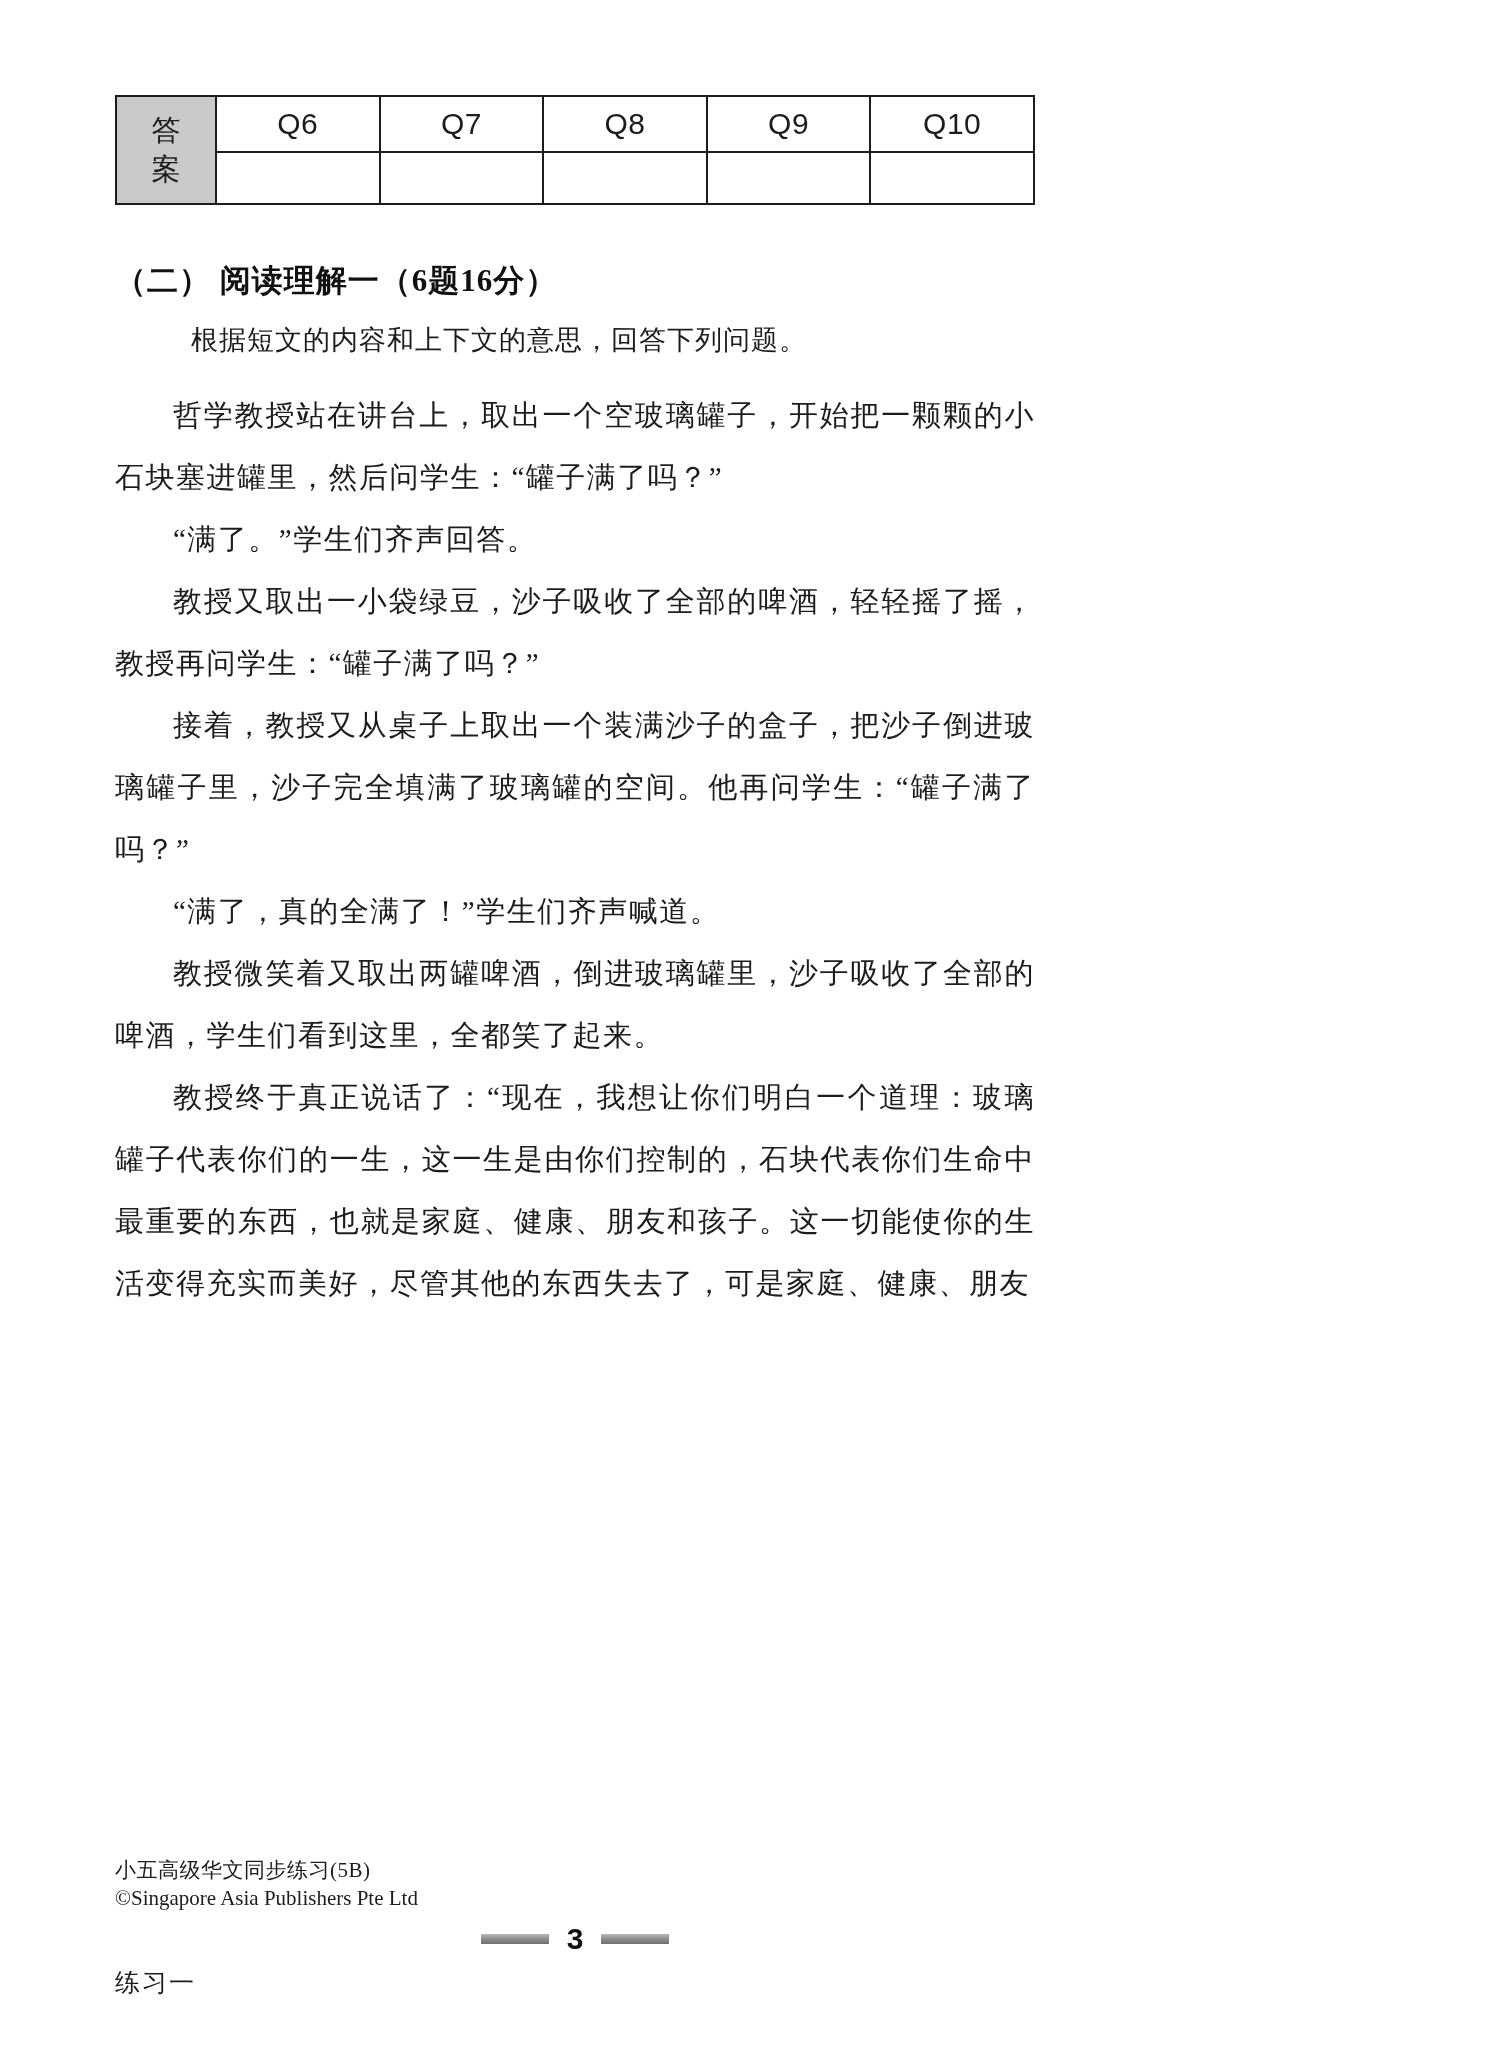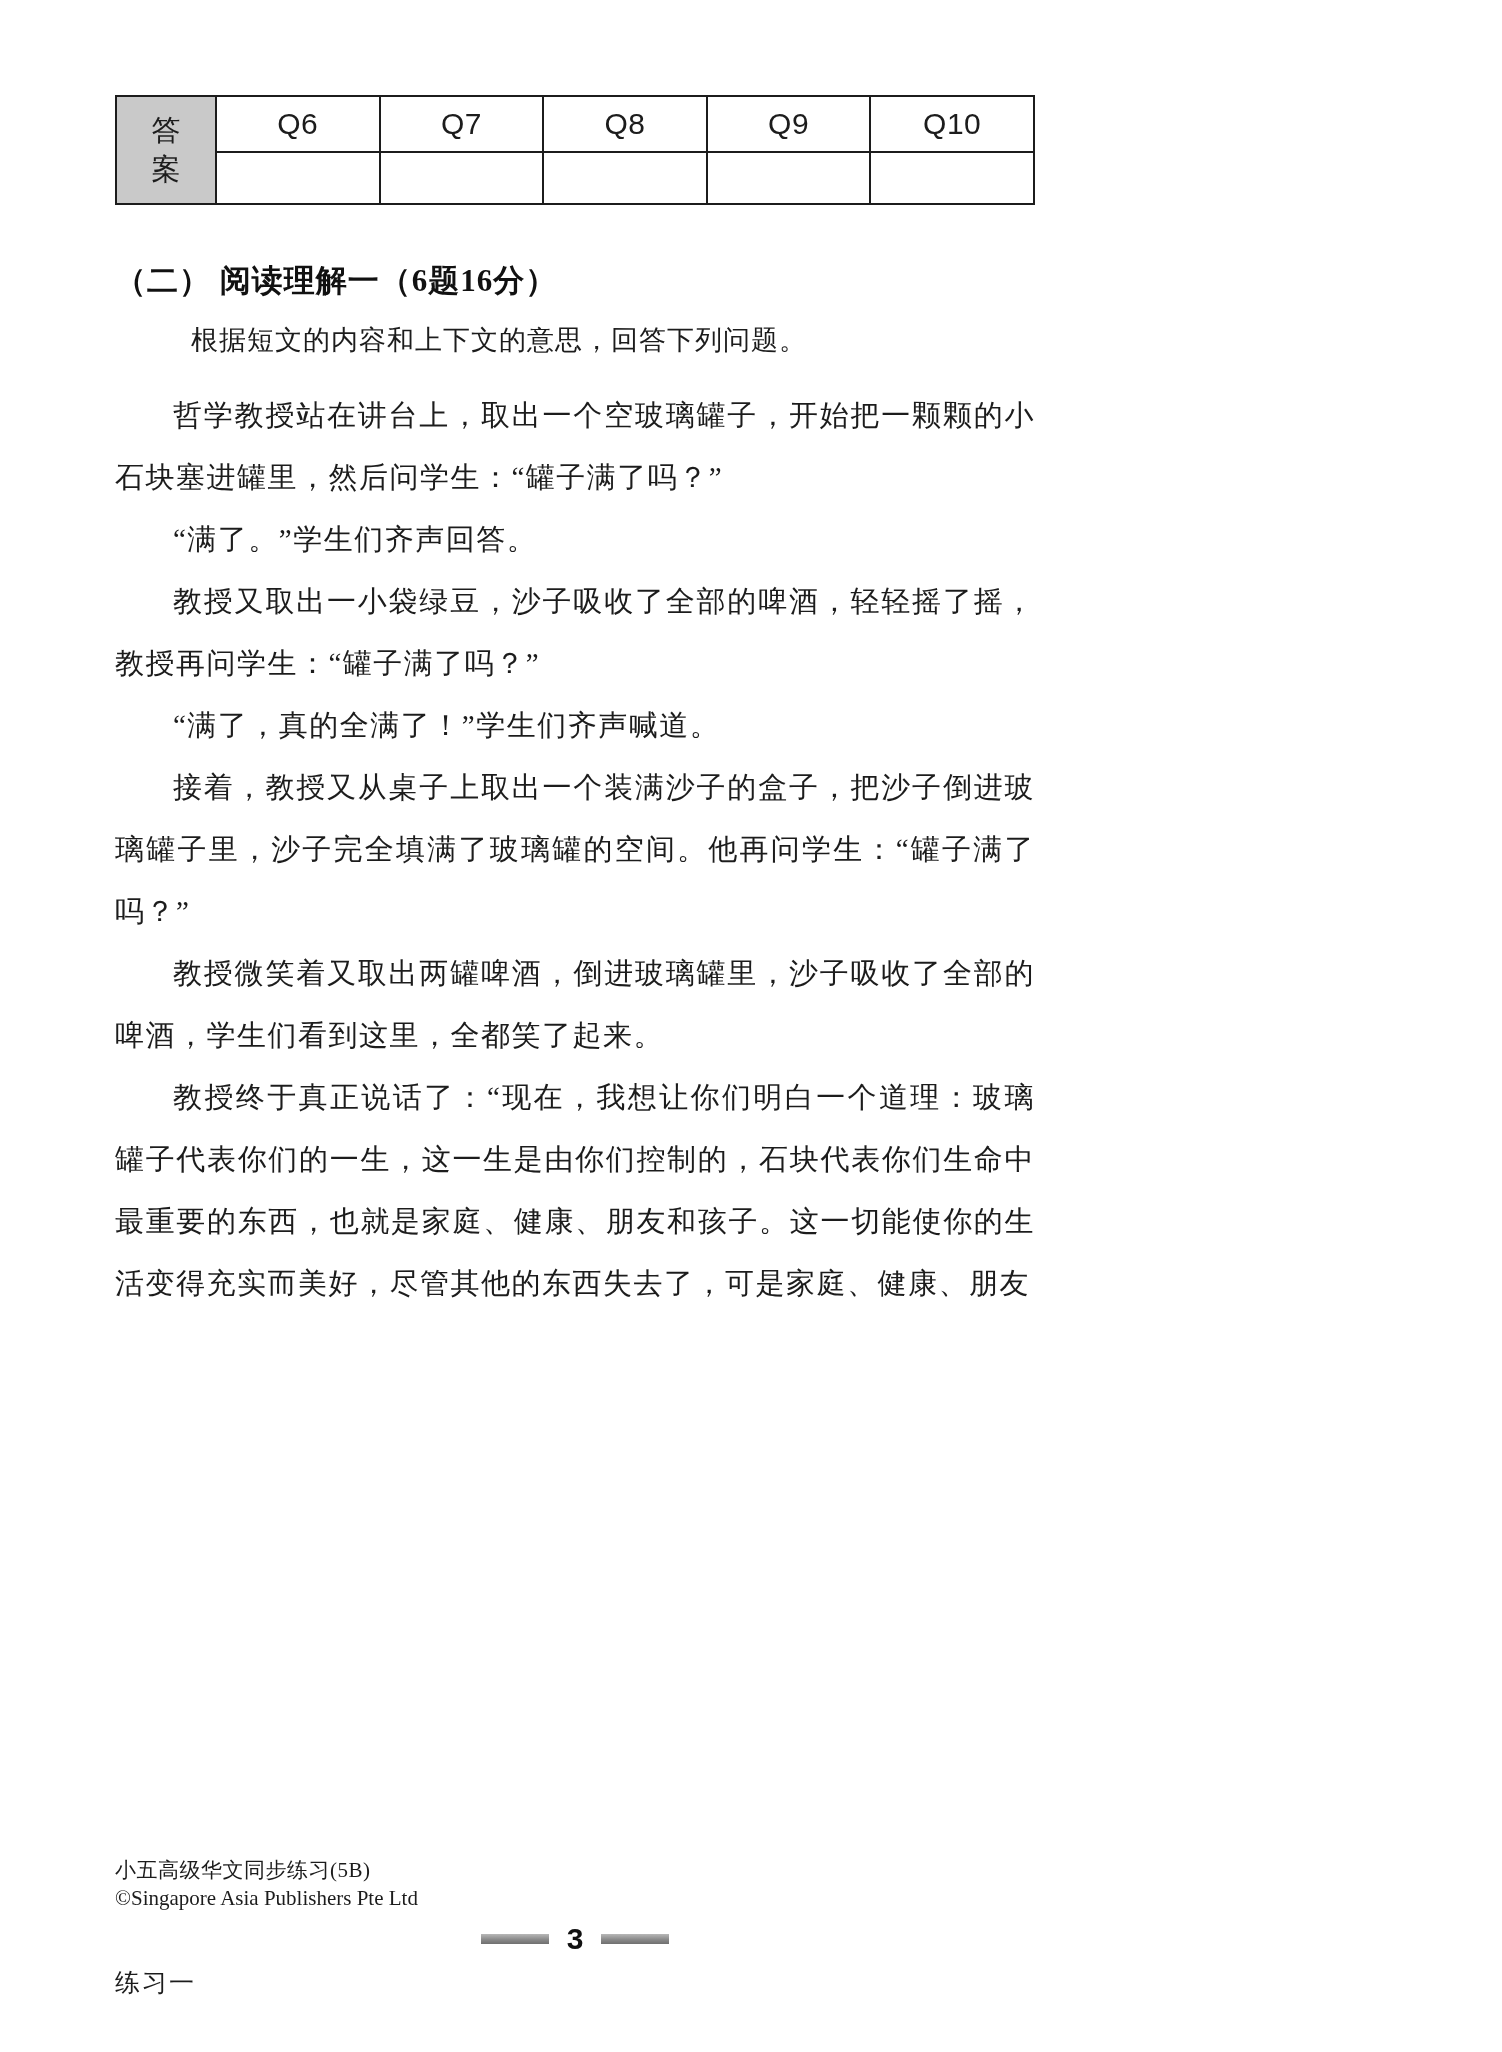--- a/index.html
+++ b/index.html
@@ -147,22 +147,22 @@
     </table>
 
     <div class="section-heading">（二） 阅读理解一（6题16分）</div>
 
     <div class="instruction">根据短文的内容和上下文的意思，回答下列问题。</div>
 
     <div class="passage">
       <p>哲学教授站在讲台上，取出一个空玻璃罐子，开始把一颗颗的小石块塞进罐里，然后问学生：“罐子满了吗？”</p>
       <p>“满了。”学生们齐声回答。</p>
       <p>教授又取出一小袋绿豆，沙子吸收了全部的啤酒，轻轻摇了摇，教授再问学生：“罐子满了吗？”</p>
+      <p>接着，教授又从桌子上取出一个装满沙子的盒子，把沙子倒进玻璃罐子里，沙子完全填满了玻璃罐的空间。他再问学生：“罐子满了吗？”</p>
       <p>“满了，真的全满了！”学生们齐声喊道。</p>
-      <p>接着，教授又从桌子上取出一个装满沙子的盒子，把沙子倒进玻璃罐子里，沙子完全填满了玻璃罐的空间。他再问学生：“罐子满了吗？”</p>
       <p>教授微笑着又取出两罐啤酒，倒进玻璃罐里，沙子吸收了全部的啤酒，学生们看到这里，全都笑了起来。</p>
       <p>教授终于真正说话了：“现在，我想让你们明白一个道理：玻璃罐子代表你们的一生，这一生是由你们控制的，石块代表你们生命中最重要的东西，也就是家庭、健康、朋友和孩子。这一切能使你的生活变得充实而美好，尽管其他的东西失去了，可是家庭、健康、朋友</p>
     </div>
 
   </div>
 
   <div class="pagenum-row">
     <div class="pagenum-bar"></div>
     <div class="pagenum">3</div>
     <div class="pagenum-bar"></div>

